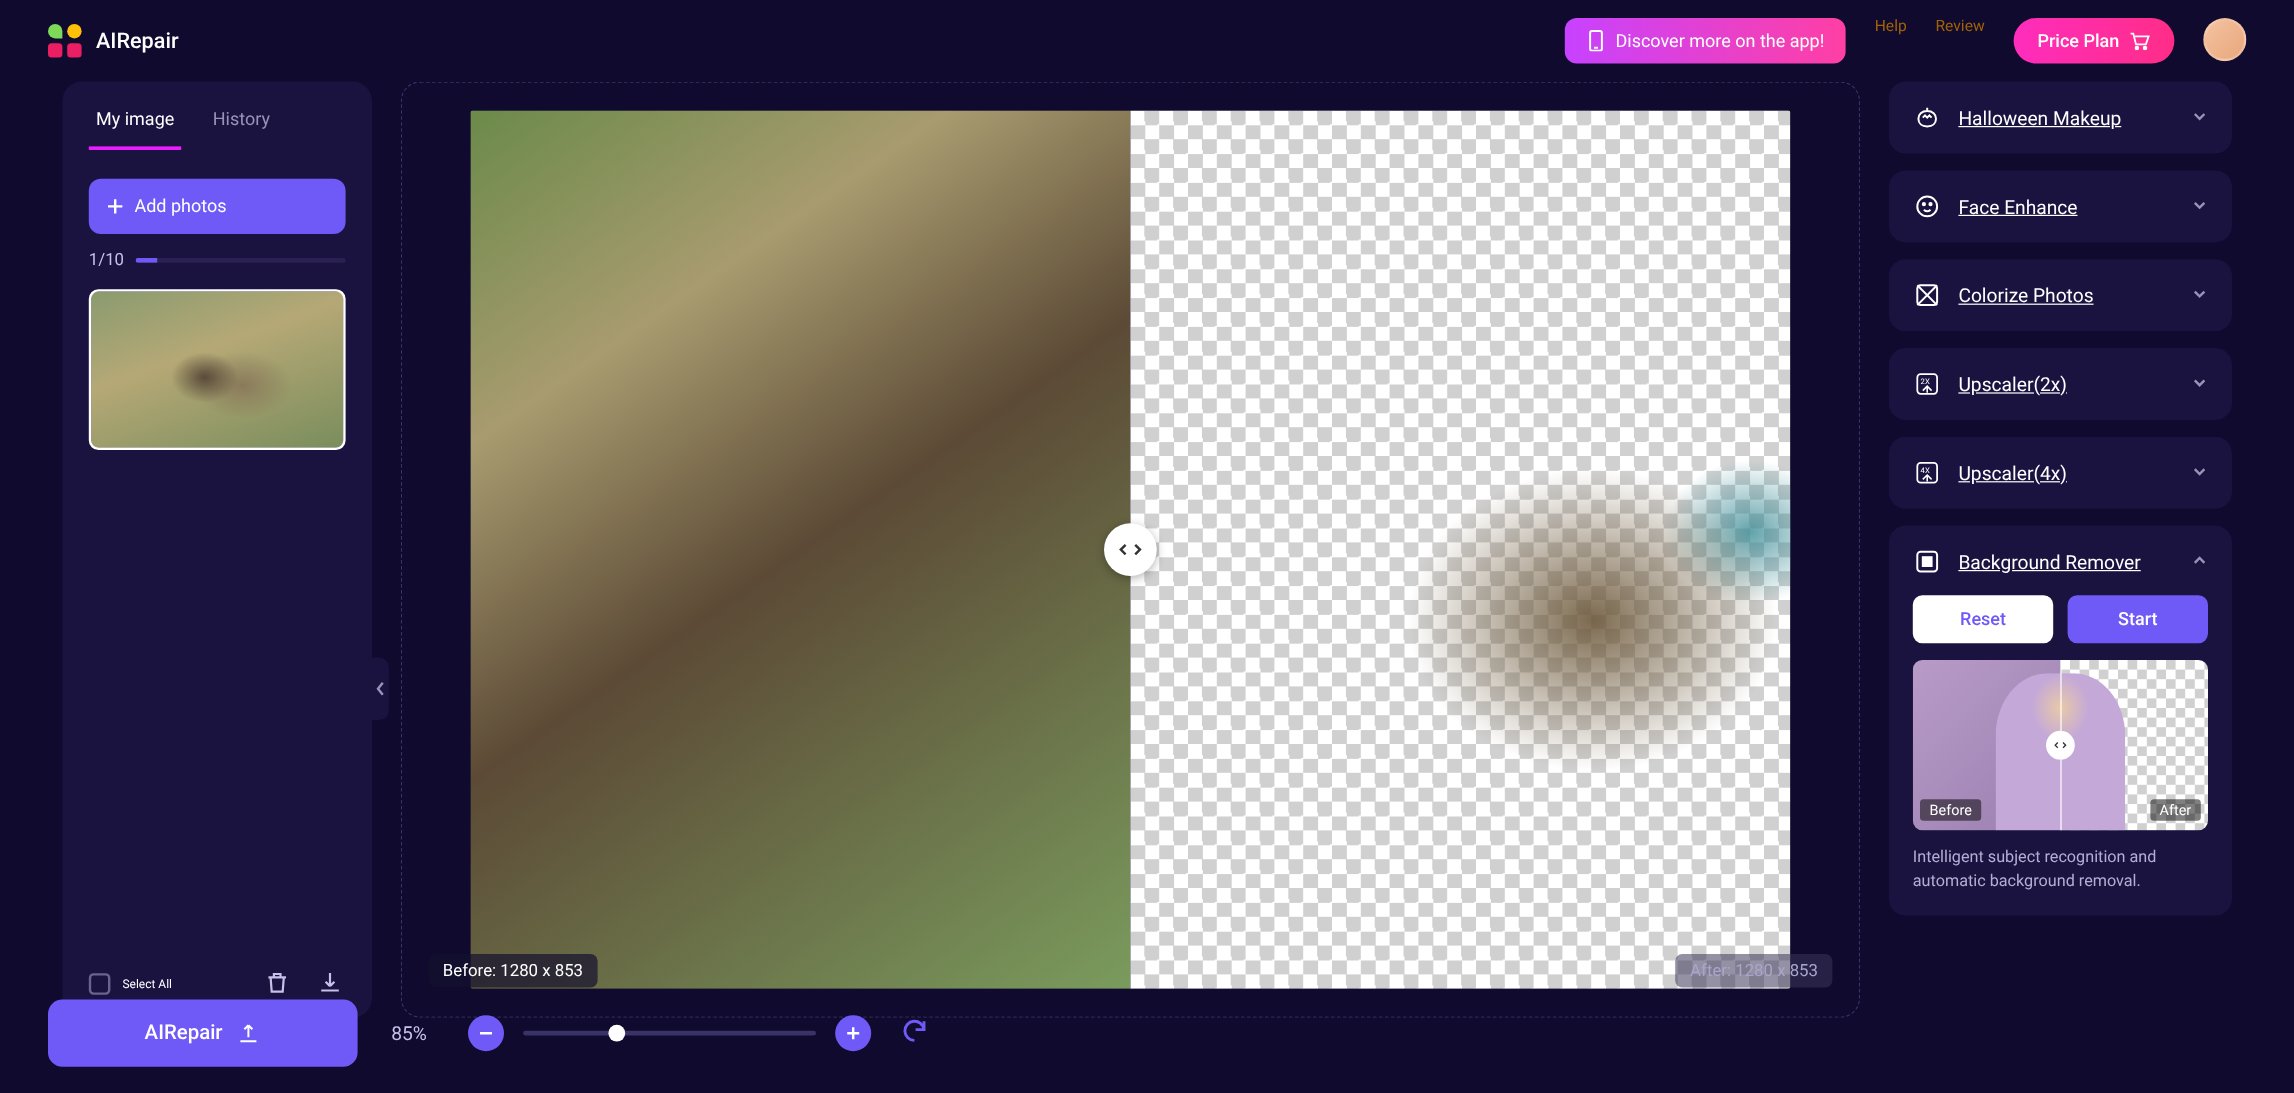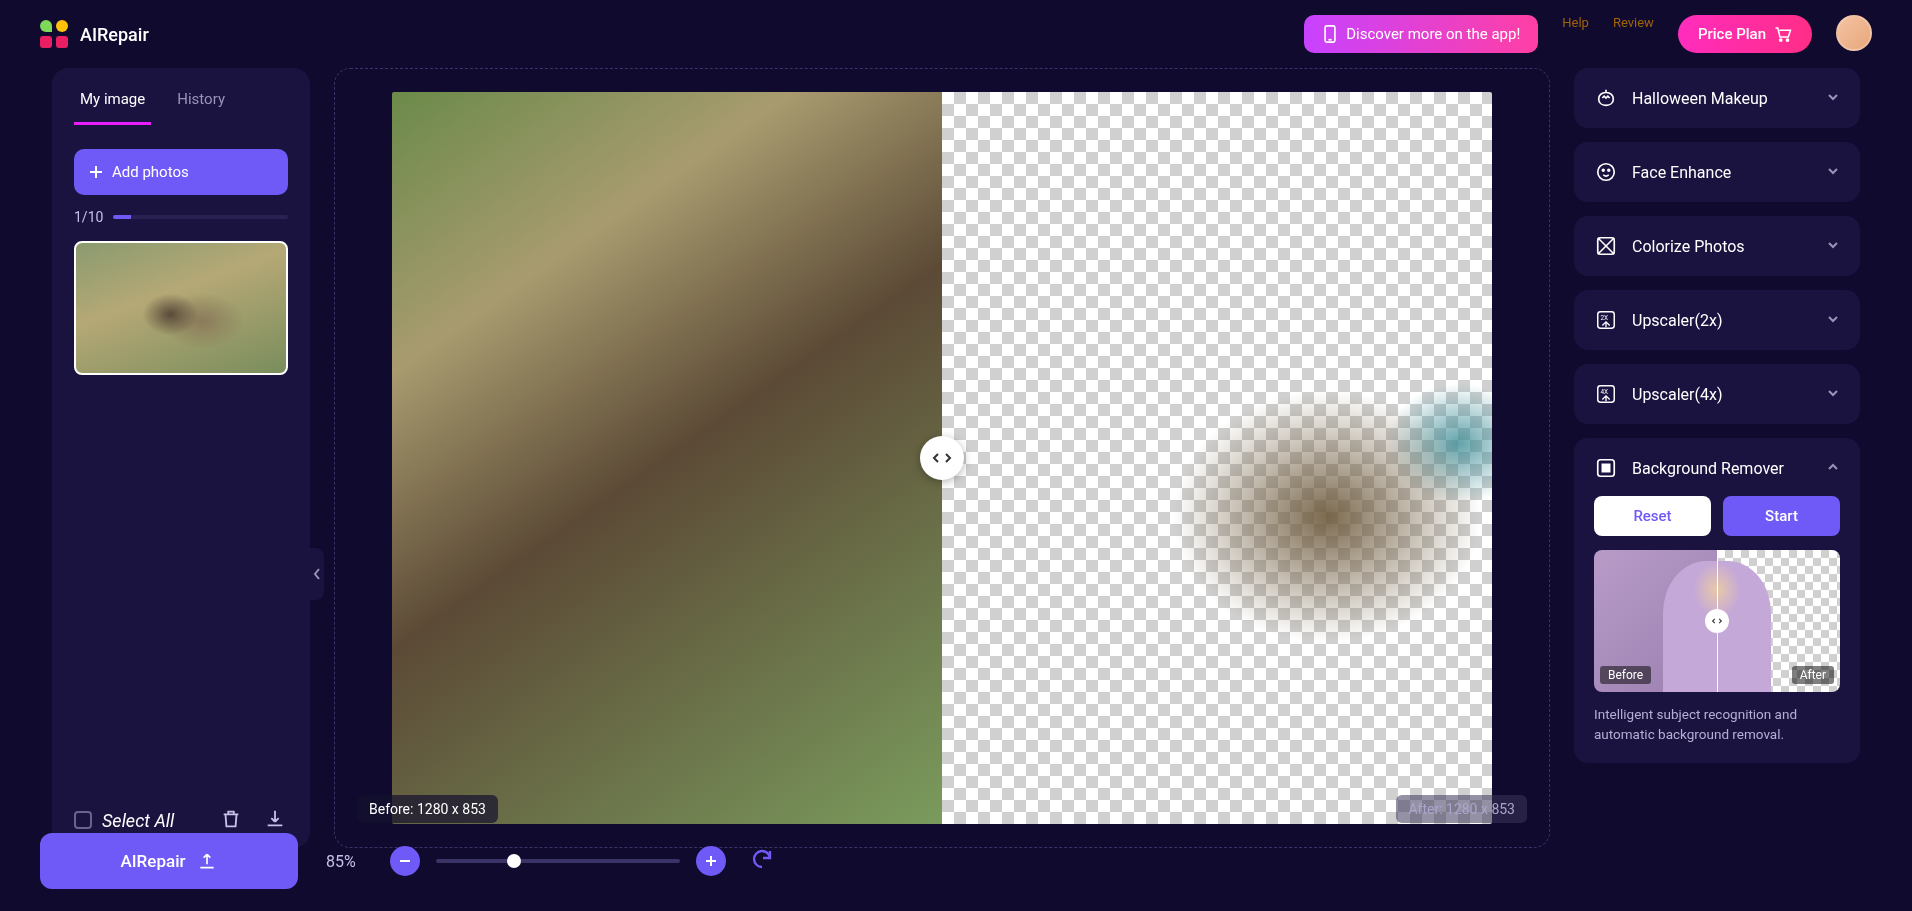--- a/index.html
+++ b/index.html
@@ -32,21 +32,21 @@
 .add-btn { margin:24px 8px 14px; background:#6f5af7; color:#fff; border:none; padding:14px; border-radius:10px; font-size:15px; display:flex; align-items:center; gap:8px; cursor:pointer; }
 .count-row { display:flex; align-items:center; gap:10px; padding:0 8px 12px; font-size:14px; color:#c7c0e8; }
 .count-bar { flex:1; height:4px; background:#2a2152; border-radius:2px; overflow:hidden; }
 .count-fill { width:10%; height:100%; background:#6f5af7; }
 .thumb { margin:4px 8px; width:214px; height:134px; border-radius:8px; border:2px solid #fff; background:linear-gradient(160deg,#8a9b6f 0%,#b5a876 40%,#7a8d5c 100%); cursor:pointer; position:relative; overflow:hidden; }
 .thumb::after { content:""; position:absolute; inset:0; background:
   radial-gradient(ellipse 40px 30px at 45% 55%, #5a4a3a 0%, transparent 70%),
   radial-gradient(ellipse 60px 40px at 60% 60%, #8a7a5a 0%, transparent 70%); }
 .collapse-handle { position:absolute; right:-14px; top:480px; width:14px; height:52px; background:#1a1340; border-radius:0 8px 8px 0; display:flex; align-items:center; justify-content:center; cursor:pointer; color:#9a93b8; }
 .sb-bottom { margin-top:auto; display:flex; align-items:center; justify-content:space-between; padding:0 8px; }
-.select-all { display:flex; align-items:center; gap:10px; font-size:18px; cursor:pointer;font-style:italic; }
+.select-all { display:flex; align-items:center; gap:10px; font-size:10px; cursor:pointer; }
 .checkbox { width:18px; height:18px; border:2px solid #6a628f; border-radius:4px; }
 .ib { display:flex; gap:20px; }
 .icon-btn { width:24px; height:24px; cursor:pointer; color:#c7c0e8; }
 
 
 .canvas-wrap { flex:1; border:1px dashed #3a3366; border-radius:16px; display:flex; align-items:center; justify-content:center; position:relative; overflow:hidden; }
 .canvas { width:1100px; height:732px; position:relative; border-radius:2px; overflow:hidden; }
 .before, .after { position:absolute; top:0; height:100%; }
 .before { left:0; width:50%; background:linear-gradient(145deg,#6b8a4a 0%,#a89b6f 25%,#5c4a36 50%,#7a9b5d 100%); }
 .after { right:0; width:50%; }
@@ -60,21 +60,21 @@
 .slider-handle { position:absolute; left:50%; top:50%; transform:translate(-50%,-50%); width:44px; height:44px; background:#fff; border-radius:50%; display:flex; align-items:center; justify-content:center; cursor:ew-resize; color:#333; box-shadow:0 2px 8px rgba(0,0,0,.3); }
 .badge { position:absolute; bottom:24px; background:rgba(20,15,45,.7); padding:6px 12px; border-radius:6px; font-size:14px; }
 .badge.left { left:22px; }
 .badge.right { right:22px; color:#aaa5cc; background:rgba(60,55,90,.55);}
 
 
 .tools { width:286px; display:flex; flex-direction:column; gap:14px; }
 .tool { background:#1a1340; border-radius:14px; padding:18px 20px; cursor:pointer; }
 .tool-head { display:flex; align-items:center; gap:14px; }
 .tool-icon { width:24px; height:24px; flex-shrink:0; display:flex; align-items:center; justify-content:center; }
-.tool-label { flex:1; font-size:16px; }
+.tool-label { flex:1; font-size:16px;text-decoration:underline; }
 .chev { color:#9a93b8; }
 .tool.expanded .chev svg { transform:rotate(180deg); }
 .tool-body { margin-top:16px; }
 .btn-row { display:flex; gap:12px; }
 .btn-reset { flex:1; background:#fff; color:#6f5af7; border:none; padding:11px; border-radius:8px; font-size:15px; font-weight:500; cursor:pointer; }
 .btn-start { flex:1; background:#6f5af7; color:#fff; border:none; padding:11px; border-radius:8px; font-size:15px; font-weight:500; cursor:pointer; }
 .preview { margin-top:14px; height:142px; border-radius:8px; position:relative; overflow:hidden; }
 .preview-left { position:absolute; left:0; top:0; width:50%; height:100%; background:linear-gradient(135deg,#b89bc7,#9a7fb0); }
 .preview-right { position:absolute; right:0; top:0; width:50%; height:100%; background:repeating-conic-gradient(#d0d0d0 0 25%, #fff 0 50%) 0 0/16px 16px; }
 .preview-person { position:absolute; left:28%; top:8%; width:44%; height:92%; background:

